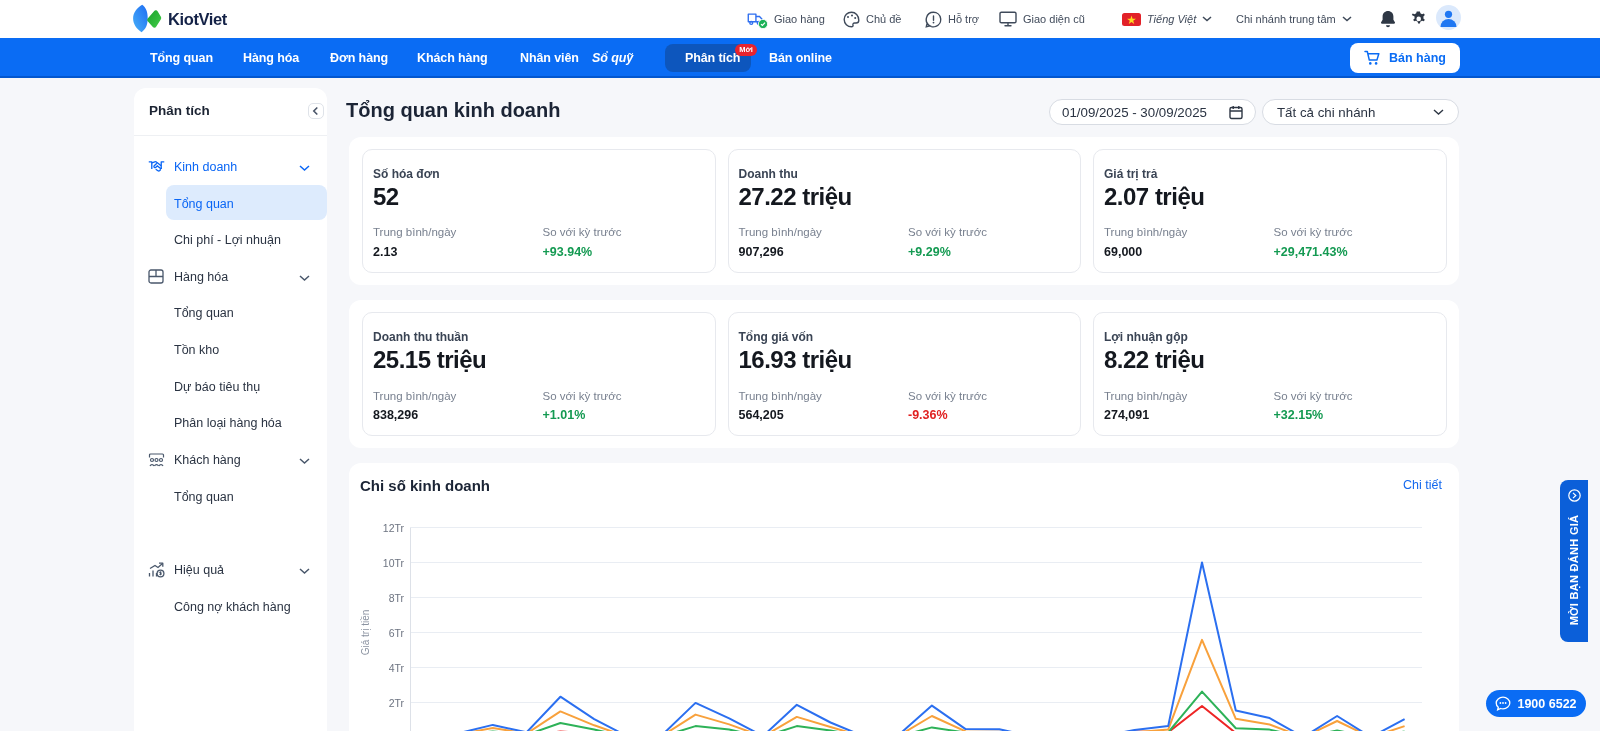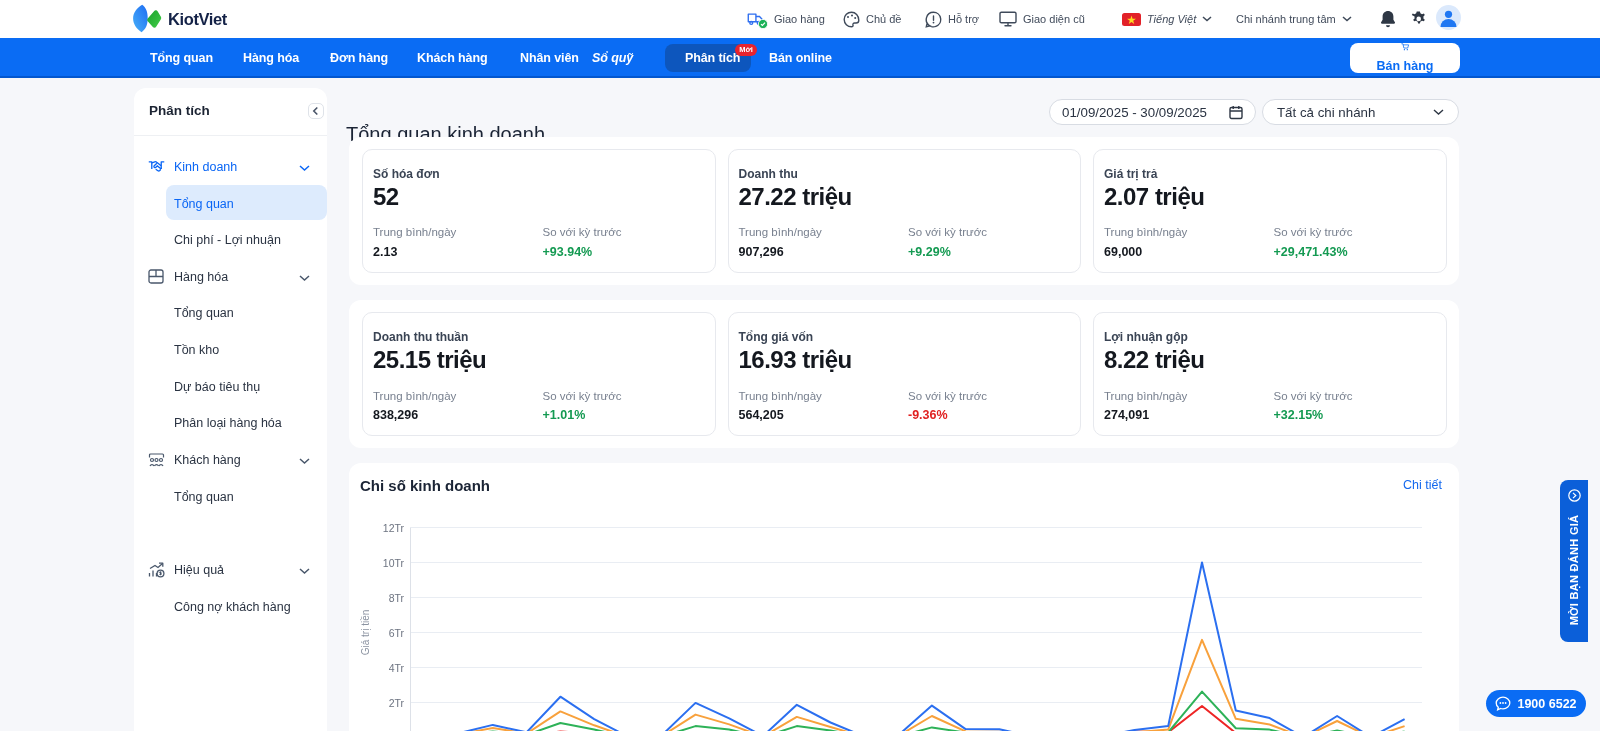--- a/index.html
+++ b/index.html
@@ -15,38 +15,38 @@
 
   
   #mainnav { position:absolute; left:0; top:38px; width:1600px; height:40px; background:#0a6cf4; border-bottom:2px solid #0357cf; }
   .nav-item { position:absolute; top:0; height:40px; display:flex; align-items:center;
               color:#ffffff; font-size:12.5px; font-weight:bold; letter-spacing:-0.1px; }
   #nav-active { position:absolute; left:665px; top:5.5px; width:86px; height:28.5px; background:#0d56bd; border-radius:8px; }
   #nav-badge { position:absolute; left:735px; top:44px; width:22px; height:12px; background:#e8232d; border-radius:6px;
                color:#fff; font-size:7.5px; font-weight:bold; text-align:center; line-height:12px; }
   #btn-banhang { position:absolute; left:1350px; top:43px; width:110px; height:30px; background:#fff; border-radius:8px;
                  display:flex; align-items:center; justify-content:center; gap:8px;
-                 color:#0a6cf4; font-size:12.5px; font-weight:bold;flex-direction:column; }
+                 color:#0a6cf4; font-size:12.5px; font-weight:bold; }
 
   
   #sidebar { position:absolute; left:134px; top:88px; width:193px; height:643px; background:#fff; border-radius:12px 12px 0 0; }
   #sb-title { position:absolute; left:15px; top:15px; font-size:13.5px; font-weight:bold; color:#1c2433; }
   #sb-back { position:absolute; left:174px; top:15px; width:16px; height:16px; border:1px solid #dfe3e9; border-radius:5px; }
   #sb-divider { position:absolute; left:0; top:47px; width:193px; height:1px; background:#eef0f3; }
   .sb-row { position:absolute; left:0; width:193px; height:37px; display:flex; align-items:center; }
   .sb-row .ic { position:absolute; left:14px; width:17px; height:17px; display:flex; align-items:center; }
   .sb-row .tx { position:absolute; left:40px; font-size:12.5px; color:#2a3342; }
   .sb-row .hd { font-weight:500; }
   .sb-row .chev { position:absolute; right:17px; }
   .sb-sel { position:absolute; left:32px; width:161px; height:35px; border-radius:8px; background:#ddebfd; }
   .blue { color:#0a66f5 !important; }
 
   
   #main { position:absolute; left:346px; top:88px; width:1113px; }
-  #pg-title { position:absolute; left:0; top:11px; font-size:20px; font-weight:normal; color:#1b2435;margin-top:24px; }
+  #pg-title { position:absolute; left:0; top:11px; font-size:20px; font-weight:bold; color:#1b2435; }
   .ctrl { position:absolute; top:11px; height:26px; background:#fff; border:1px solid #d8dce3; border-radius:13px;
           display:flex; align-items:center; font-size:13.3px; color:#2a3342; }
   #datebox { left:703px; width:207px; padding:0 12px; justify-content:space-between; }
   #branchbox { left:916px; width:197px; padding:0 14px; justify-content:space-between; }
 
   .panel { position:absolute; left:3px; width:1110px; background:#fff; border-radius:12px; }
   .card { position:absolute; top:12px; height:124px; background:#fff; border:1px solid #e7e9ee; border-radius:10px; }
   .card .lbl { position:absolute; left:10px; top:17px; font-size:12px; font-weight:600; color:#3a4454; }
   .card .val { position:absolute; left:10px; top:33px; font-size:24px; font-weight:bold; color:#14181f; letter-spacing:-0.5px; }
   .card .s1l { position:absolute; left:10px; top:76.5px; font-size:11.5px; color:#78808f; }

